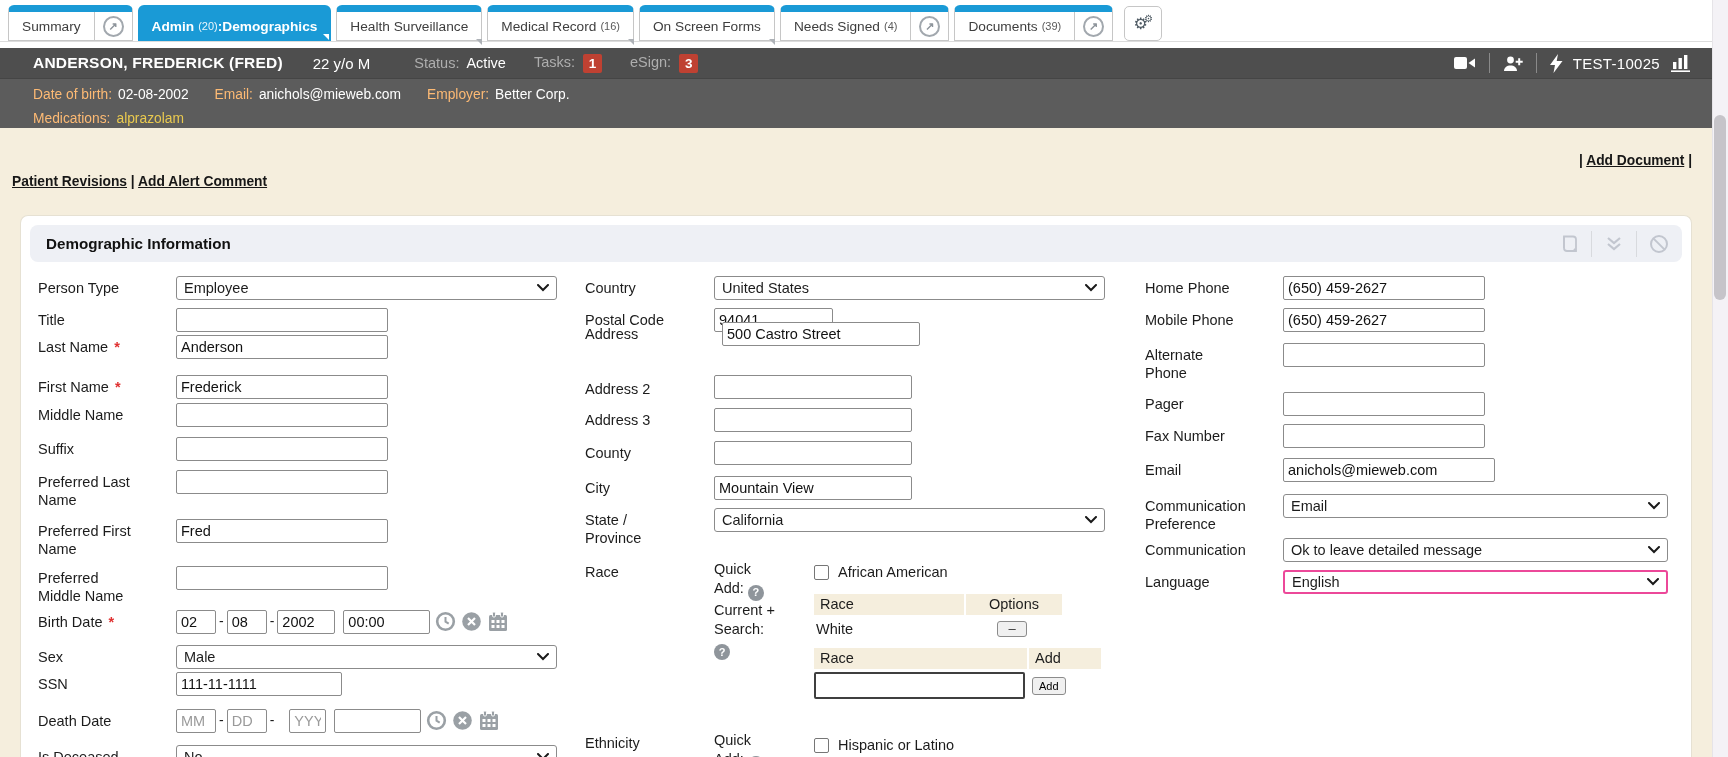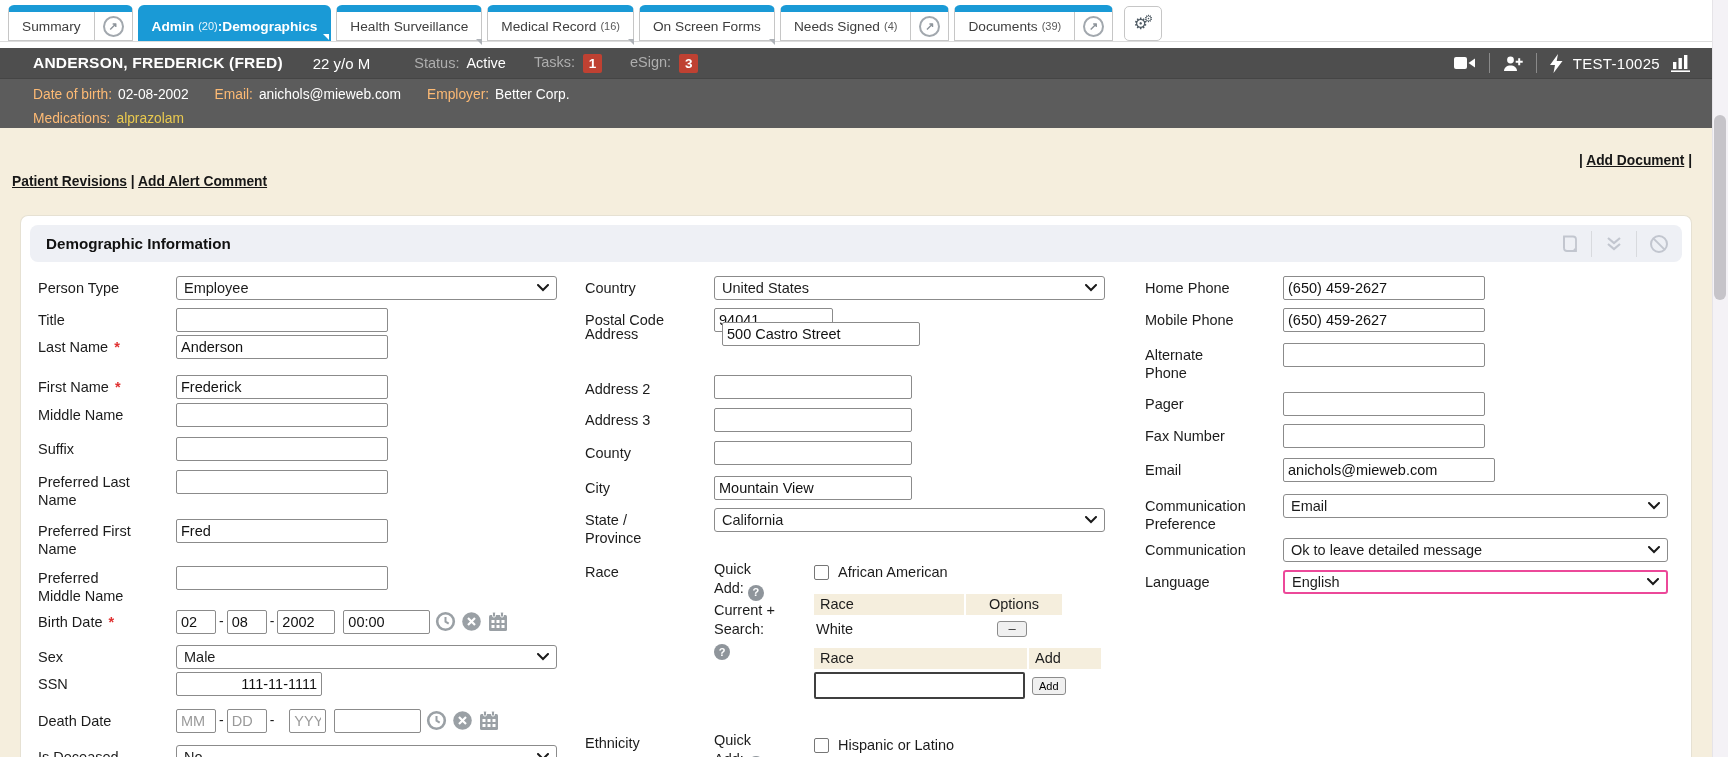--- a/index.html
+++ b/index.html
@@ -345,21 +345,21 @@
   <div class="flabel w138"><span>Sex</span></div>
   <div class="sel" style="width:381px;">
       <span>Male</span>
       <svg width="12" height="8" viewBox="0 0 12 8" fill="none" stroke="#1a1a1a" stroke-width="2" stroke-linecap="round">
         <polyline points="1,1 6,6 11,1"></polyline>
       </svg>
     </div>
 </div>
 <div class="frow" style="left:38px;top:672px;">
   <div class="flabel w138"><span>SSN</span></div>
-  <input class="inp" style="width: 146px; text-align: right;" value="111-11-1111">
+  <input class="inp" style="width: 166px;" value="111-11-1111">
 </div>
 <div class="frow" style="left:38px;top:709px;">
   <div class="flabel w138"><span>Death Date</span></div>
   <input class="inp" style="width: 40px;" placeholder="MM">
   <span class="dash">-</span>
   <input class="inp" style="width: 40px;" placeholder="DD">
   <span class="dash">-</span>
   <input class="inp" style="width: 37px; margin-left: 12px;" placeholder="YYYY">
   <input class="inp" style="width: 87px; margin-left: 8px;" value="">
   <span class="dticon">

